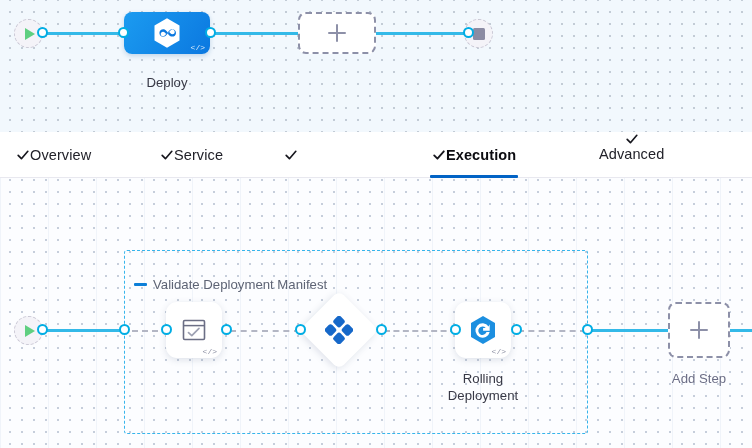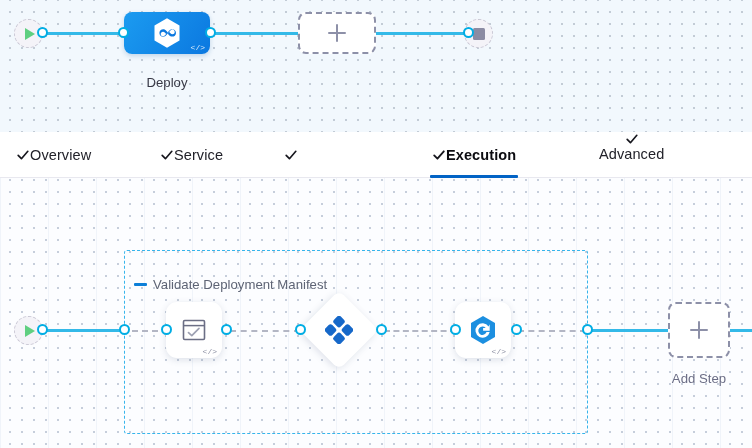--- a/index.html
+++ b/index.html
@@ -262,20 +262,22 @@
 
     <div class="port" style="left:450px; top:146px;"></div>
     <div class="step-node" style="left:455px; top:124px;">
       <svg width="28" height="30" viewBox="0 0 28 30">
         <path d="M14 1 L26 8 L26 22 L14 29 L2 22 L2 8 Z" fill="#1c8fe0"></path>
         <path d="M19.6 11.4 a7.2 7.2 0 1 0 1.1 5.6 l-3.2 0 a4.2 4.2 0 1 1 -.8 -4 l-2.6 0 0 2.8 6.6 0 0-6.6 -1.1 2.2 z" fill="#ffffff"></path>
       </svg>
       <span class="code-badge dark">&lt;/&gt;</span>
     </div>
     <div class="port" style="left:511px; top:146px;"></div>
+    <div class="nlabel" style="left:423px; top:192px; width:120px;">Rolling
+Deployment</div>
 
     <div class="port" style="left:582px; top:146px;"></div>
 
     <div class="add-box" style="left:668px; top:124px; width:62px; height:56px;">
       <span class="plus"></span>
     </div>
     <div class="nlabel muted" style="left:639px; top:192px; width:120px;">Add Step</div>
   </div>
 
 </div>

